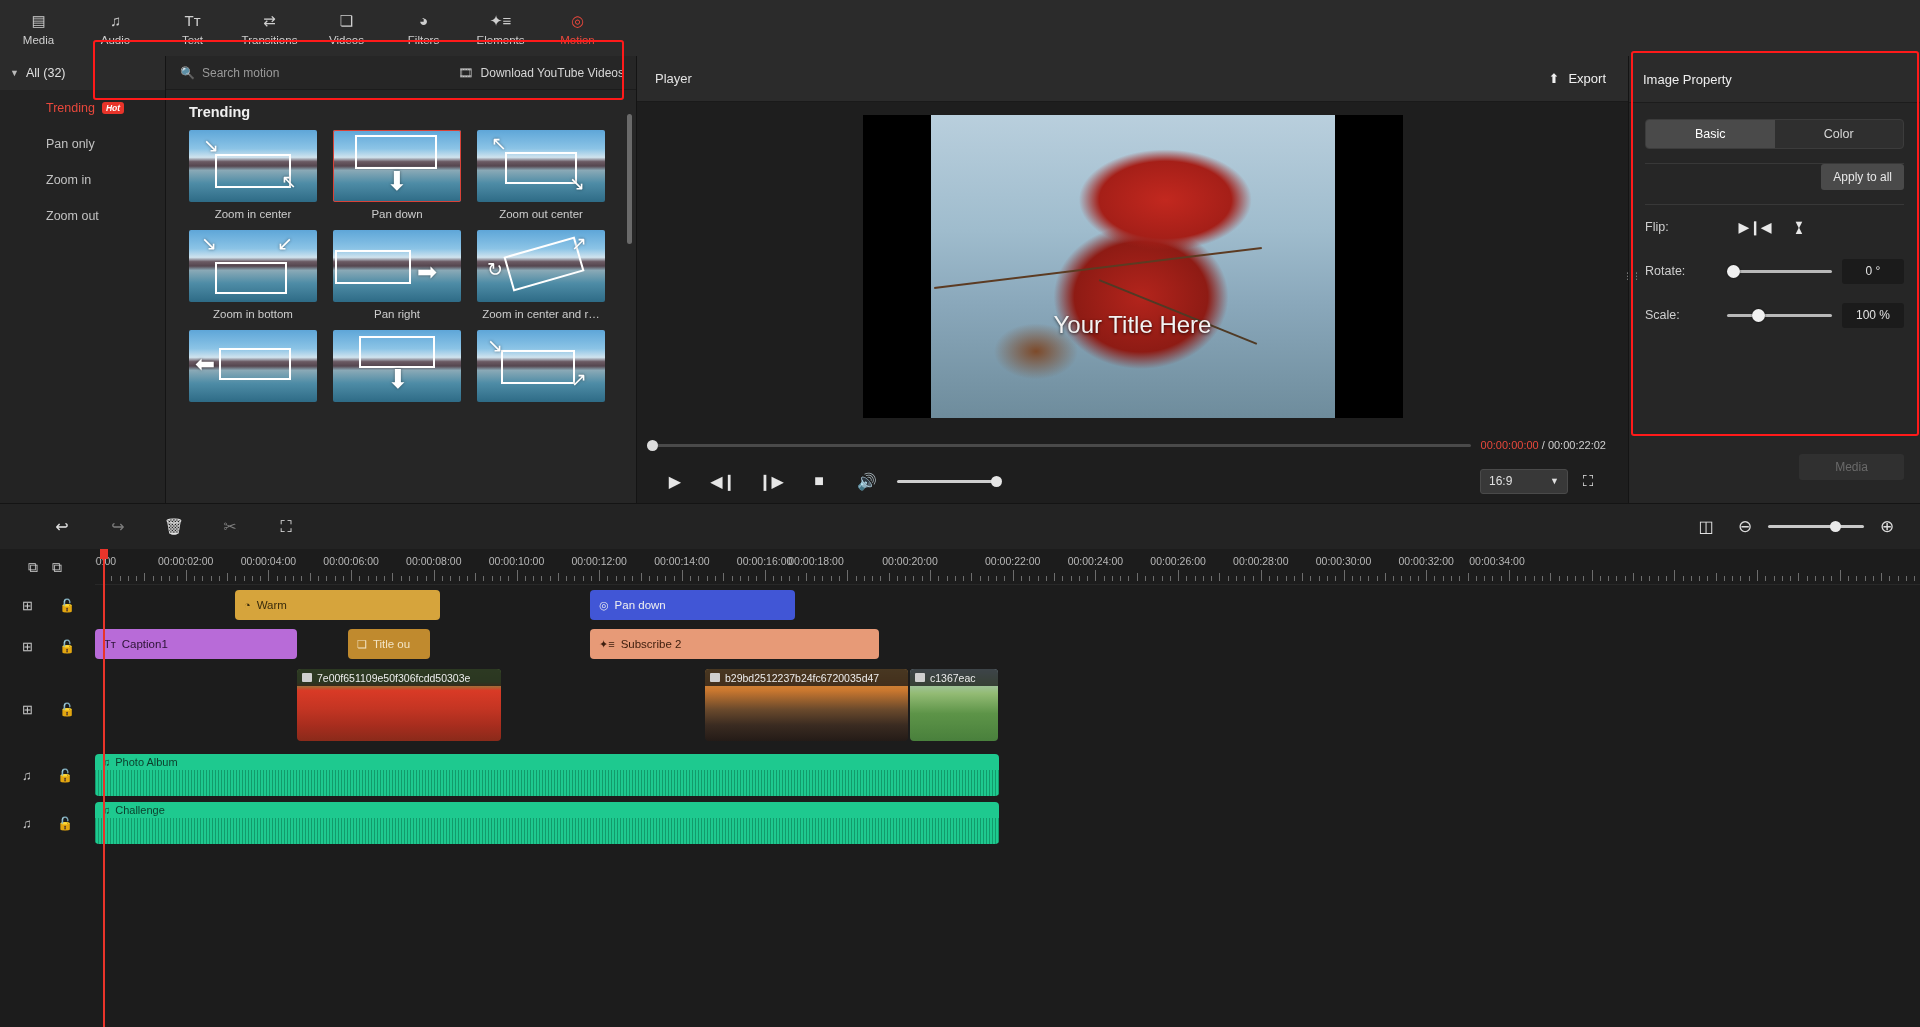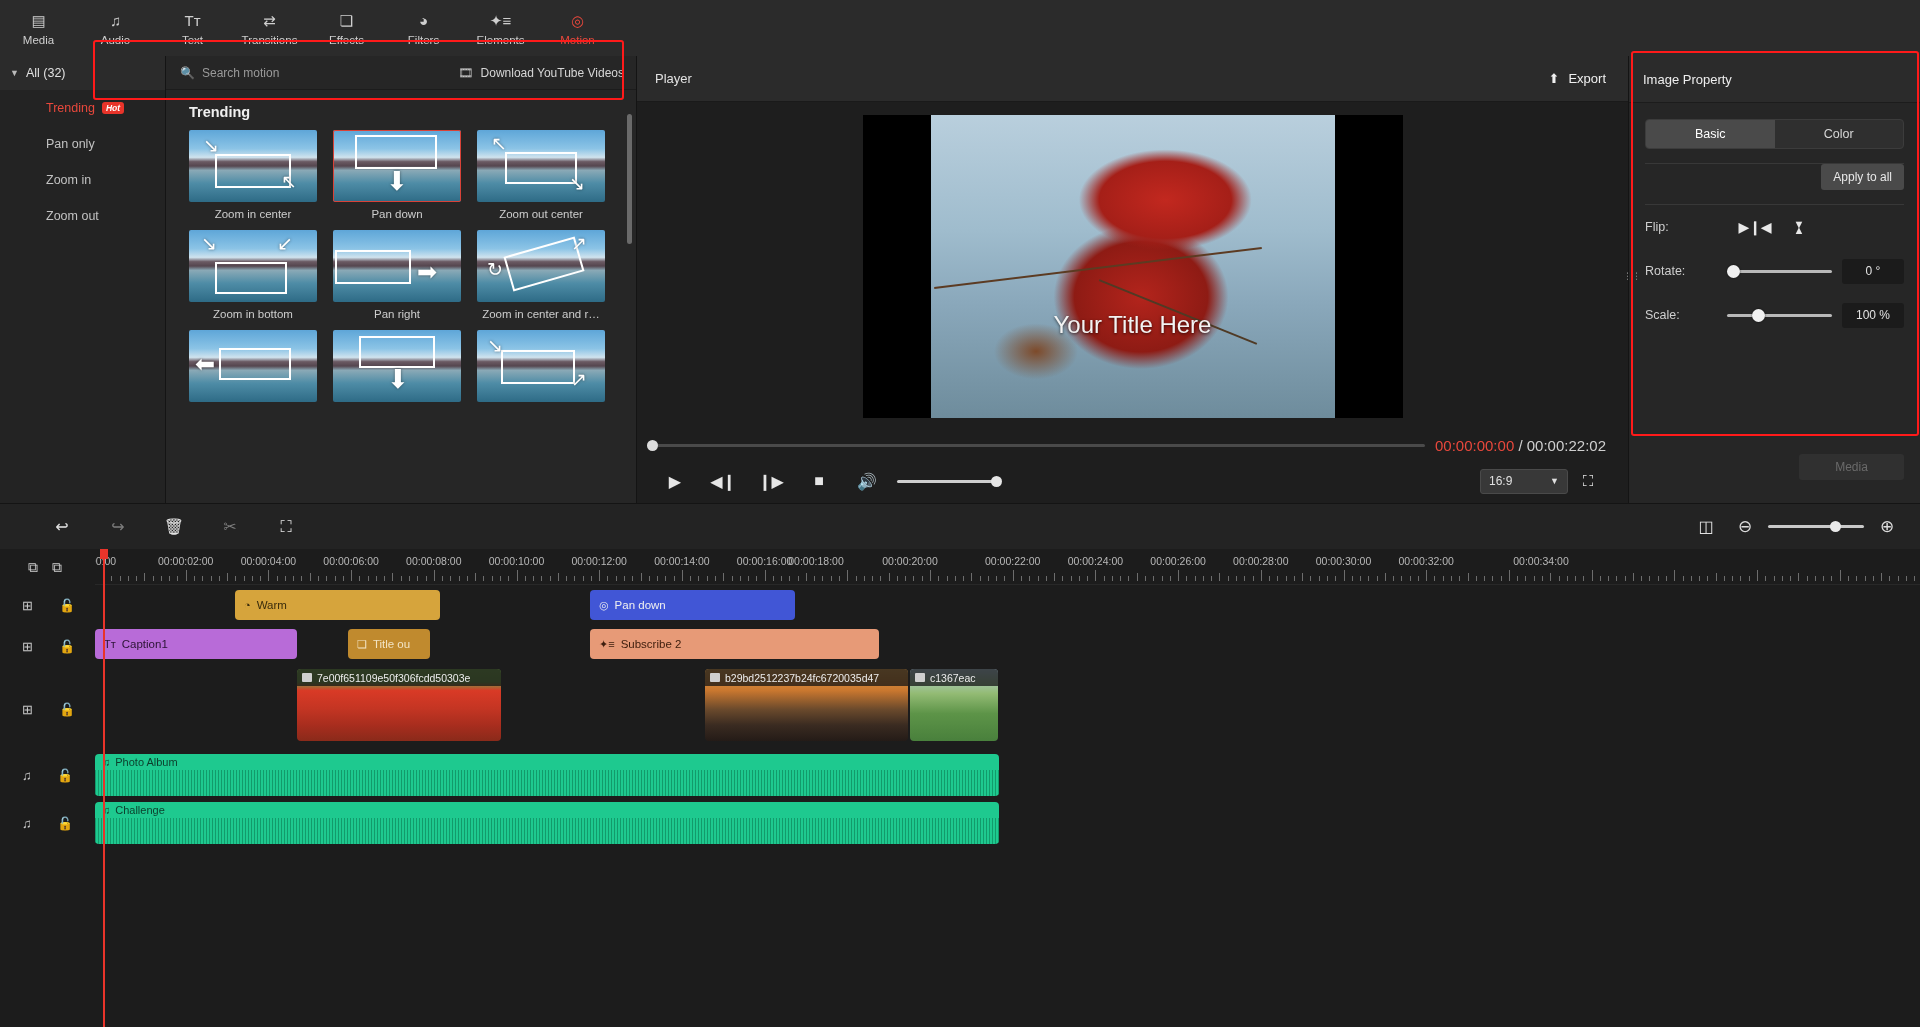--- a/index.html
+++ b/index.html
@@ -113,21 +113,21 @@
   }
   .leaf-stem { position:absolute; left:70px; top:152px; width:330px; height:2px;
                background:#5c3b22; transform:rotate(-7deg); }
   .leaf-stem2 { position:absolute; left:230px; top:196px; width:170px; height:2px;
                background:#4f3a25; transform:rotate(22deg); }
   .title-overlay { position:absolute; left:0; right:0; top:196px; text-align:center;
                    font-size:24px; color:#f3f3f3; text-shadow:0 1px 3px rgba(0,0,0,.7); }
   .time-row { height:28px; display:flex; align-items:center; padding:0 22px 0 10px; gap:10px; }
   .prog-track { flex:1; height:3px; background:#4a4a4a; border-radius:2px; position:relative; }
   .prog-knob { position:absolute; left:0px; top:-4px; width:11px; height:11px; border-radius:50%; background:#dcdcdc; }
-  .tc { font-size:15px; }
+  .tc { font-size:11px; }
   .tc .cur { color:#e8483c; }
   .tc .tot { color:#cfcfcf; }
   .transport { height:44px; display:flex; align-items:center; padding:0 20px 0 14px; gap:0; }
   .tctrl { width:48px; height:44px; display:flex; align-items:center; justify-content:center;
            color:#e6e6e6; font-size:16px; cursor:pointer; }
   .vol-track { width:100px; height:3px; background:#cfcfcf; border-radius:2px; position:relative; margin-left:6px;}
   .vol-knob { position:absolute; right:-5px; top:-4px; width:11px; height:11px; border-radius:50%; background:#e6e6e6;}
   .tspacer { flex:1; }
   .ratio-sel {
     width:88px; height:25px; background:#383838; border:1px solid #4a4a4a; border-radius:3px;
@@ -242,21 +242,21 @@
       <div class="ribbon-item">
         <span class="ri-ico">Tт</span>
         <span class="ri-label">Text</span>
       </div>
       <div class="ribbon-item">
         <span class="ri-ico">⇄</span>
         <span class="ri-label">Transitions</span>
       </div>
       <div class="ribbon-item">
         <span class="ri-ico">❏</span>
-        <span class="ri-label">Effects</span>
+        <span class="ri-label">Videos</span>
       </div>
       <div class="ribbon-item">
         <span class="ri-ico">◕</span>
         <span class="ri-label">Filters</span>
       </div>
       <div class="ribbon-item">
         <span class="ri-ico">✦≡</span>
         <span class="ri-label">Elements</span>
       </div>
       <div class="ribbon-item active">
@@ -529,21 +529,21 @@
           <div class="rlabel" style="left: 586.9px;">00:00:14:00</div>
           <div class="rlabel" style="left: 669.6px;">00:00:16:00</div>
           <div class="rlabel" style="left: 721px;">00:00:18:00</div>
           <div class="rlabel" style="left: 815px;">00:00:20:00</div>
           <div class="rlabel" style="left: 917.7px;">00:00:22:00</div>
           <div class="rlabel" style="left: 1000.4px;">00:00:24:00</div>
           <div class="rlabel" style="left: 1083.1px;">00:00:26:00</div>
           <div class="rlabel" style="left: 1165.8px;">00:00:28:00</div>
           <div class="rlabel" style="left: 1248.5px;">00:00:30:00</div>
           <div class="rlabel" style="left: 1331.2px;">00:00:32:00</div>
-          <div class="rlabel" style="left: 1446px;">00:00:34:00</div>
+          <div class="rlabel" style="left: 1402px;">00:00:34:00</div>
           <div class="tick" style="left: 8px; height: 11px;"></div>
           <div class="tick" style="left: 16.27px; height: 5px;"></div>
           <div class="tick" style="left: 24.54px; height: 5px;"></div>
           <div class="tick" style="left: 32.81px; height: 5px;"></div>
           <div class="tick" style="left: 41.08px; height: 5px;"></div>
           <div class="tick" style="left: 49.35px; height: 8px;"></div>
           <div class="tick" style="left: 57.62px; height: 5px;"></div>
           <div class="tick" style="left: 65.89px; height: 5px;"></div>
           <div class="tick" style="left: 74.16px; height: 5px;"></div>
           <div class="tick" style="left: 82.43px; height: 5px;"></div>

